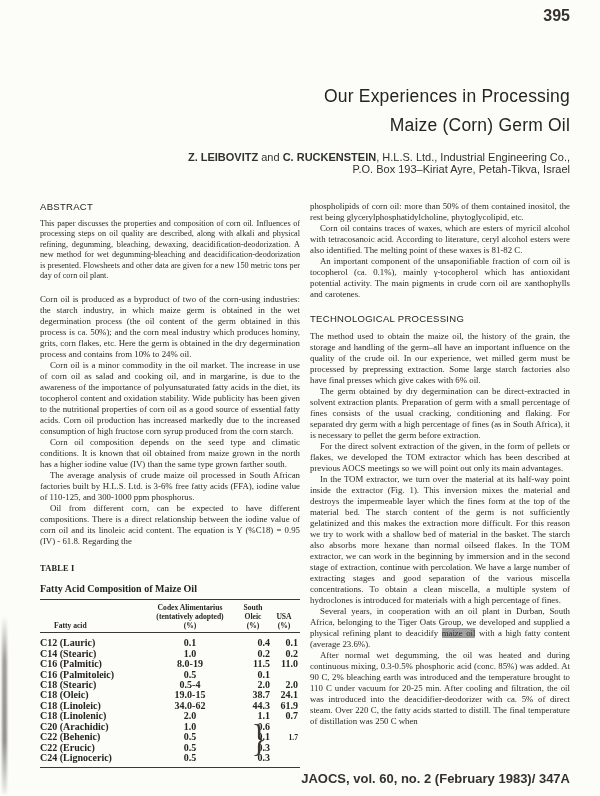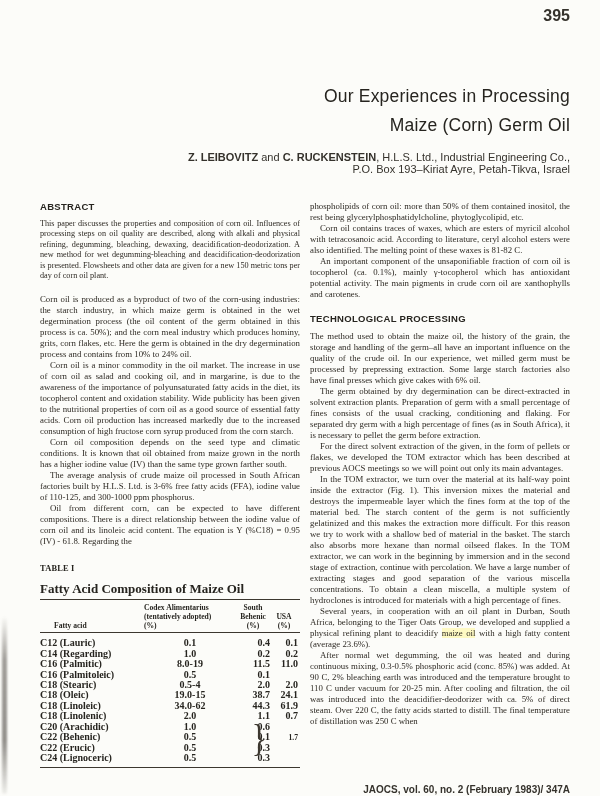--- a/index.html
+++ b/index.html
@@ -22,43 +22,43 @@
     margin-top:12px;font-family:"Liberation Sans", sans-serif;
     font-size:11px;line-height:11.5px;color:#35322c;text-align:right;
   }
   .authors .bold{font-weight:bold;}
   .columns{
     display:flex;gap:10px;padding:26px 30px 0 40px;
     font-size:8.8px;line-height:11px;text-align:justify;
   }
   .col{flex:1;min-width:0;}
   .section-heading{
-    font-family:"Liberation Sans", sans-serif;font-weight:bold;
+    font-family:"Liberation Sans", sans-serif;font-weight:normal;
     font-size:9.5px;letter-spacing:.3px;color:#26241f;
     margin:0 0 7px 0;text-align:left;
   }
   .section-heading.mid{margin-top:13px;}
   .abstract{font-size:8.2px;line-height:10.4px;margin:0 0 13px 0;}
   .para{margin:0;}
   .para.indent{text-indent:10px;}
-  .hl{background:#fef9c3;}
+  .hl{background:#a3a3a3;}
   
   .tablewrap{margin-top:16px;text-align:left;}
   .table-label{
     font-weight:bold;font-size:8.4px;letter-spacing:.2px;color:#26241f;margin-bottom:9px;
   }
-  .table-caption{font-weight:bold;font-size:13px;color:#26241f;margin-bottom:5px;}
+  .table-caption{font-weight:bold;font-size:10px;color:#26241f;margin-bottom:5px;}
   .rule-heavy{border:0;border-top:1.6px solid #3c372f;margin:0 0 3px 0;}
   .rule-light{border:0;border-top:1px solid #3c372f;margin:2px 0 3px 0;}
   .thead{
     display:grid;grid-template-columns:104px 92px 34px auto;
     font-weight:bold;font-size:7.6px;line-height:9px;align-items:end;color:#26241f;
   }
   .thead .c-acid{align-self:end;padding-left:14px;}
-  .thead .c-codex{font-family:Liberation Serif, serif;}
+  .thead .c-codex{text-align:center;font-family:Liberation Serif, serif;}
   .thead .c-sa{text-align:center;grid-column:3 / span 1;}
   .thead .c-usa{text-align:center;padding-right:2px;}
   .tbody{position:relative;padding-top:2px;}
   .trow{
     display:grid;grid-template-columns:104px 92px 34px auto;
     font-weight:bold;font-size:10px;line-height:10.4px;color:#26241f;
   }
   .trow .cell-acid{text-align:left;}
   .trow .cell-codex{text-align:center;}
   .trow .cell-sa{text-align:right;}
@@ -66,23 +66,23 @@
   .brace{
     position:absolute;right:32px;top:79px;
     font-family:"Liberation Serif", serif;font-weight:normal;
     font-size:38px;line-height:46px;color:#3c372f;transform:scaleX(.8);
   }
   .brace-value{
     position:absolute;right:2px;top:96px;
     font-weight:bold;font-size:7.6px;color:#26241f;margin-left:12px;
   }
   .footer{
-    position:absolute;right:30px;bottom:1px;
+    position:absolute;right:30px;bottom:10px;
     font-family:"Liberation Sans", sans-serif;font-weight:bold;
-    font-size:10px;color:#35322c;
+    font-size:13px;color:#35322c;
   }
   .scan-streak{
     position:absolute;left:2px;top:616px;width:5px;height:178px;
     background:linear-gradient(180deg,rgba(90,85,75,0) 0%,rgba(70,65,58,.5) 25%,rgba(60,56,50,.55) 70%,rgba(90,85,75,.08) 100%);
     filter:blur(1px);border-radius:3px;
   }
 </style>
 </head>
 <body>
 
@@ -119,38 +119,38 @@
         <div class="table-caption">Fatty Acid Composition of Maize Oil</div>
         <hr class="rule-heavy">
         <div class="thead">
           <div class="c-acid">Fatty acid</div>
           <div class="c-codex">
             <div>Codex Alimentarius</div>
             <div>(tentatively adopted)</div>
             <div>(%)</div>
           </div>
           <div class="c-sa">
-            <div>South Behenic</div>
+            <div>South Oleic</div>
             <div>(%)</div>
           </div>
           <div class="c-usa">
             <div>USA</div>
             <div>(%)</div>
           </div>
         </div>
         <hr class="rule-light">
         <div class="tbody" id="table-body">
           <div class="trow">
               <div class="cell-acid">C12 (Lauric)</div>
               <div class="cell-codex">0.1</div>
               <div class="cell-sa">0.4</div>
               <div class="cell-usa">0.1</div>
             </div>
             <div class="trow">
-              <div class="cell-acid">C14 (Regarding)</div>
+              <div class="cell-acid">C14 (Stearic)</div>
               <div class="cell-codex">1.0</div>
               <div class="cell-sa">0.2</div>
               <div class="cell-usa">0.2</div>
             </div>
             <div class="trow">
               <div class="cell-acid">C16 (Palmitic)</div>
               <div class="cell-codex">8.0-19</div>
               <div class="cell-sa">11.5</div>
               <div class="cell-usa">11.0</div>
             </div>

